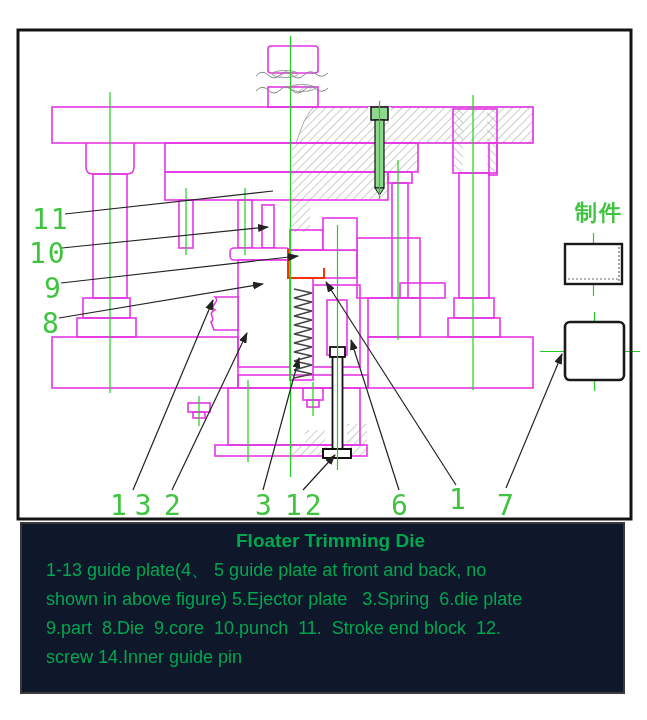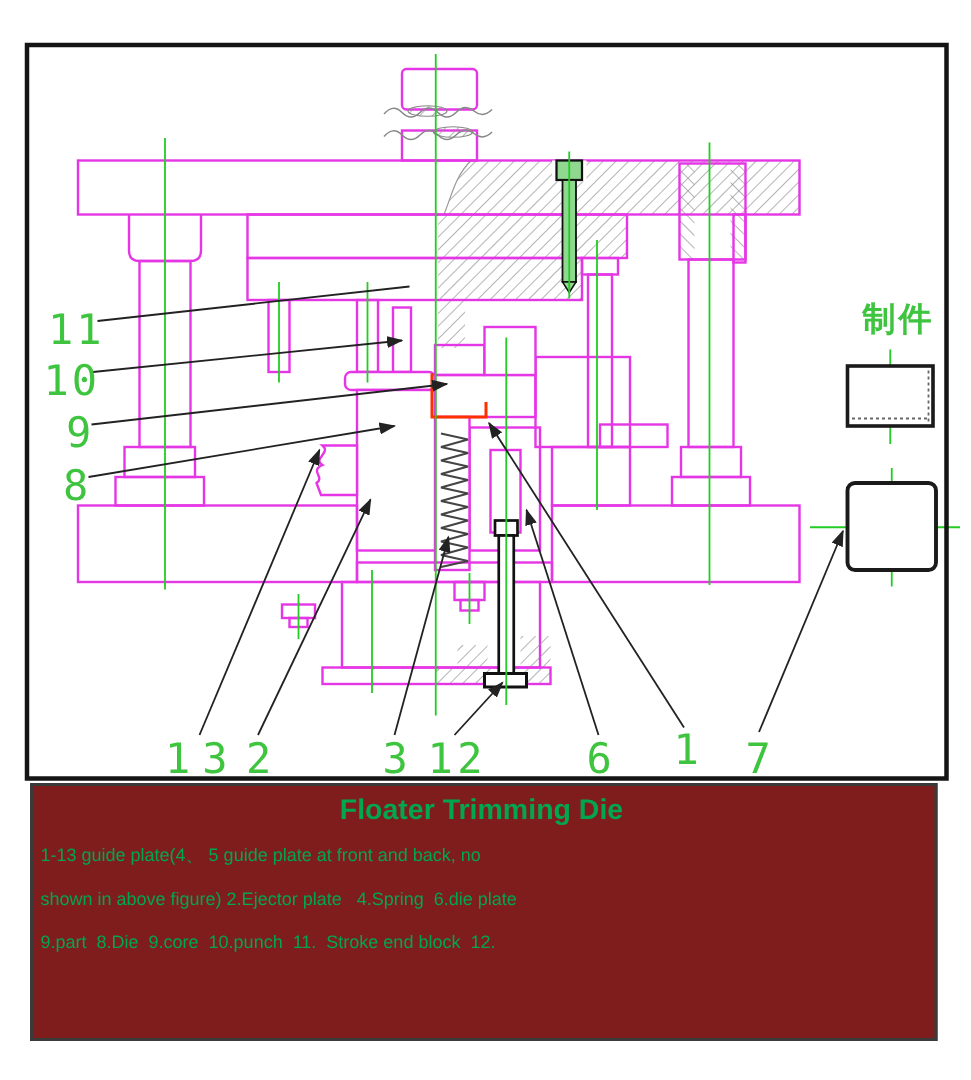--- a/index.html
+++ b/index.html
@@ -4,24 +4,24 @@
 <style>
   html,body{margin:0;padding:0;background:#fff;}
   #stage{position:relative;width:647px;height:720px;background:#fff;overflow:hidden;
          font-family:"Liberation Sans",sans-serif;}
   #drawing{position:absolute;left:0;top:0;}
   .m{stroke:#E536E5;stroke-width:1.6;fill:none;}
   .mw{stroke:#E536E5;stroke-width:1.6;fill:#ffffff;}
   .cl{stroke:#22CC22;stroke-width:1.2;fill:none;}
   .blk{stroke:#111;fill:#fff;}
   .caption{position:absolute;left:20px;top:522px;width:605px;height:172px;
-           border:2px solid #3a3a3a;box-sizing:border-box;background:#7f1d1d;
-           color:#00A650;padding:4px 8px 0 5px;}
+           border:2px solid #3a3a3a;box-sizing:border-box;background:#0f172a;
+           color:#00A650;padding:4px 8px 0 24px;}
   .cap-title{text-align:center;font-weight:bold;font-size:19px;margin:2px 0 4px 0;}
-  .cap-line{font-size:12px;line-height:29px;white-space:pre;}
+  .cap-line{font-size:18px;line-height:29px;white-space:pre;}
   text.callout{font-family:"DejaVu Sans Mono",monospace;font-size:28px;fill:#3EC43E;}
   text.cn{font-family:"DejaVu Sans",sans-serif;font-size:22px;font-weight:bold;
           fill:#3EC43E;letter-spacing:2px;}
 </style>
 </head>
 <body>
 
 <div id="stage">
 
 <svg id="drawing" viewBox="0 0 647 720" width="647" height="720" xmlns="http://www.w3.org/2000/svg">
@@ -169,17 +169,18 @@
         <line x1="506" y1="488" x2="562" y2="354" stroke="#222" stroke-width="1.2" marker-end="url(#arw)"></line>
         <text x="497" y="515" class="callout" letter-spacing="0">7</text>
       </g>
 
   <rect x="18" y="30" width="613" height="489" fill="none" stroke="#141414" stroke-width="3"></rect>
 </svg>
 
 <div class="caption">
   <div class="cap-title">Floater Trimming Die</div>
   <div class="cap-line">1-13 guide plate(4、 5 guide plate at front and back, no</div>
-  <div class="cap-line">shown in above figure) 2.Ejector plate   4.Spring  6.die plate</div>
+  <div class="cap-line">shown in above figure) 5.Ejector plate   3.Spring  6.die plate</div>
   <div class="cap-line">9.part  8.Die  9.core  10.punch  11.  Stroke end block  12.</div>
+  <div class="cap-line">screw 14.Inner guide pin</div>
 </div>
 
 </div>
 
 </body></html>

